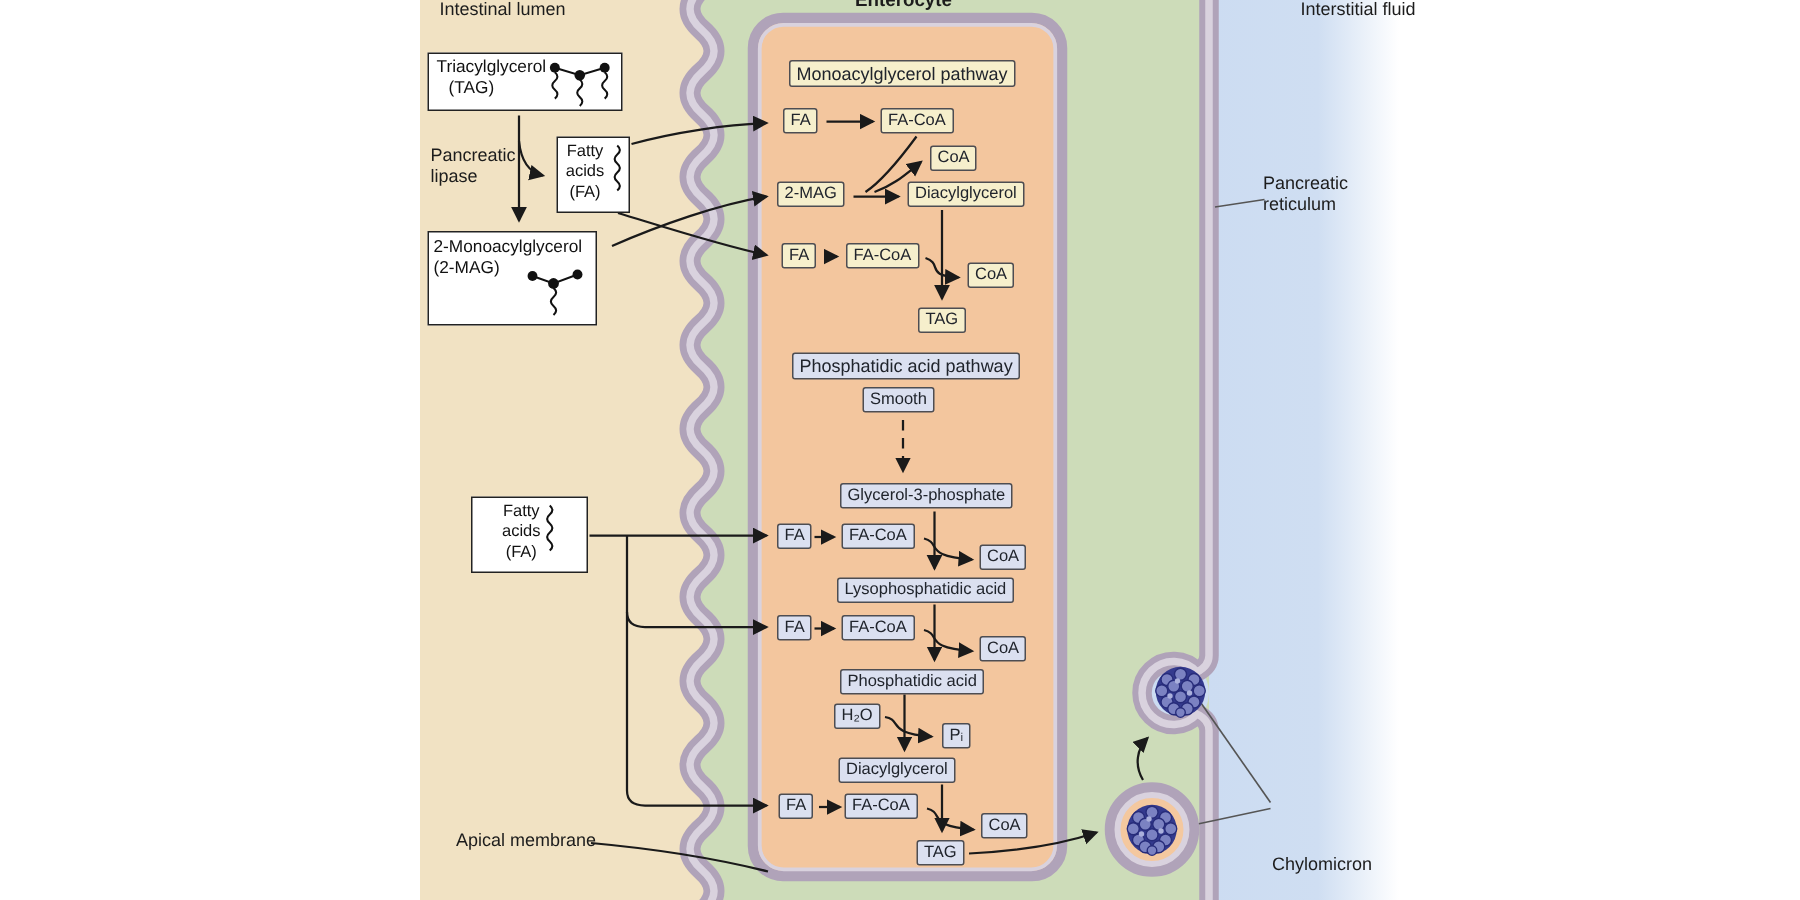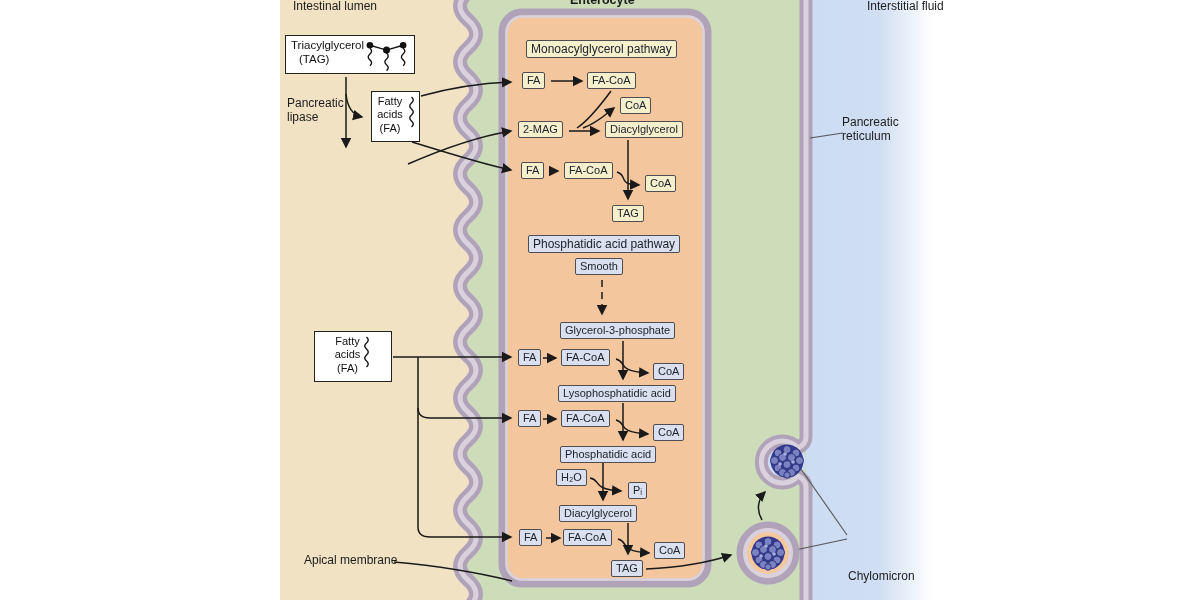--- a/index.html
+++ b/index.html
@@ -167,20 +167,37 @@
         <div>Fatty</div>
         <div>acids</div>
         <div>(FA)</div>
       </div>
       <svg width="9" height="38" viewBox="0 0 9 38">
         <path d="M4.5,2 q3.5,3 0,6 q-3.5,3 0,6 q3.5,3 0,6 q-3.5,3 0,6 q3.5,3 0,6" stroke="#111" stroke-width="1.4" fill="none"></path>
       </svg>
     </div>
   </div>
 
+  <div class="wbox" style="left:285px;top:154px;width:111px;height:61px;">
+    <div style="padding:3px 0 0 3px;">
+      <div>2-Monoacylglycerol</div>
+      <div>(2-MAG)</div>
+    </div>
+    <svg width="44" height="36" viewBox="0 0 44 36" style="position:absolute;right:4px;bottom:1px;">
+      <g stroke="#111" stroke-width="1.4" fill="none">
+        <path d="M6,5 L20,10 L36,4"></path>
+        <path d="M20,13 q3.5,3 0,6 q-3.5,3 0,6 q3.5,3 0,6"></path>
+      </g>
+      <g fill="#111">
+          <circle cx="6" cy="5" r="3.3"></circle>
+          <circle cx="20" cy="10" r="3.6"></circle>
+          <circle cx="36" cy="4" r="3.3"></circle>
+        </g>
+    </svg>
+  </div>
 
   <div class="wbox" style="left:314px;top:331px;width:76px;height:49px;">
     <div class="wrow" style="padding-top:3px;justify-content:center;">
       <div class="wtext ctr" style="font-size:11px;">
         <div>Fatty</div>
         <div>acids</div>
         <div>(FA)</div>
       </div>
       <svg width="9" height="38" viewBox="0 0 9 38">
         <path d="M4.5,2 q3.5,3 0,6 q-3.5,3 0,6 q3.5,3 0,6 q-3.5,3 0,6 q3.5,3 0,6" stroke="#111" stroke-width="1.4" fill="none"></path>

